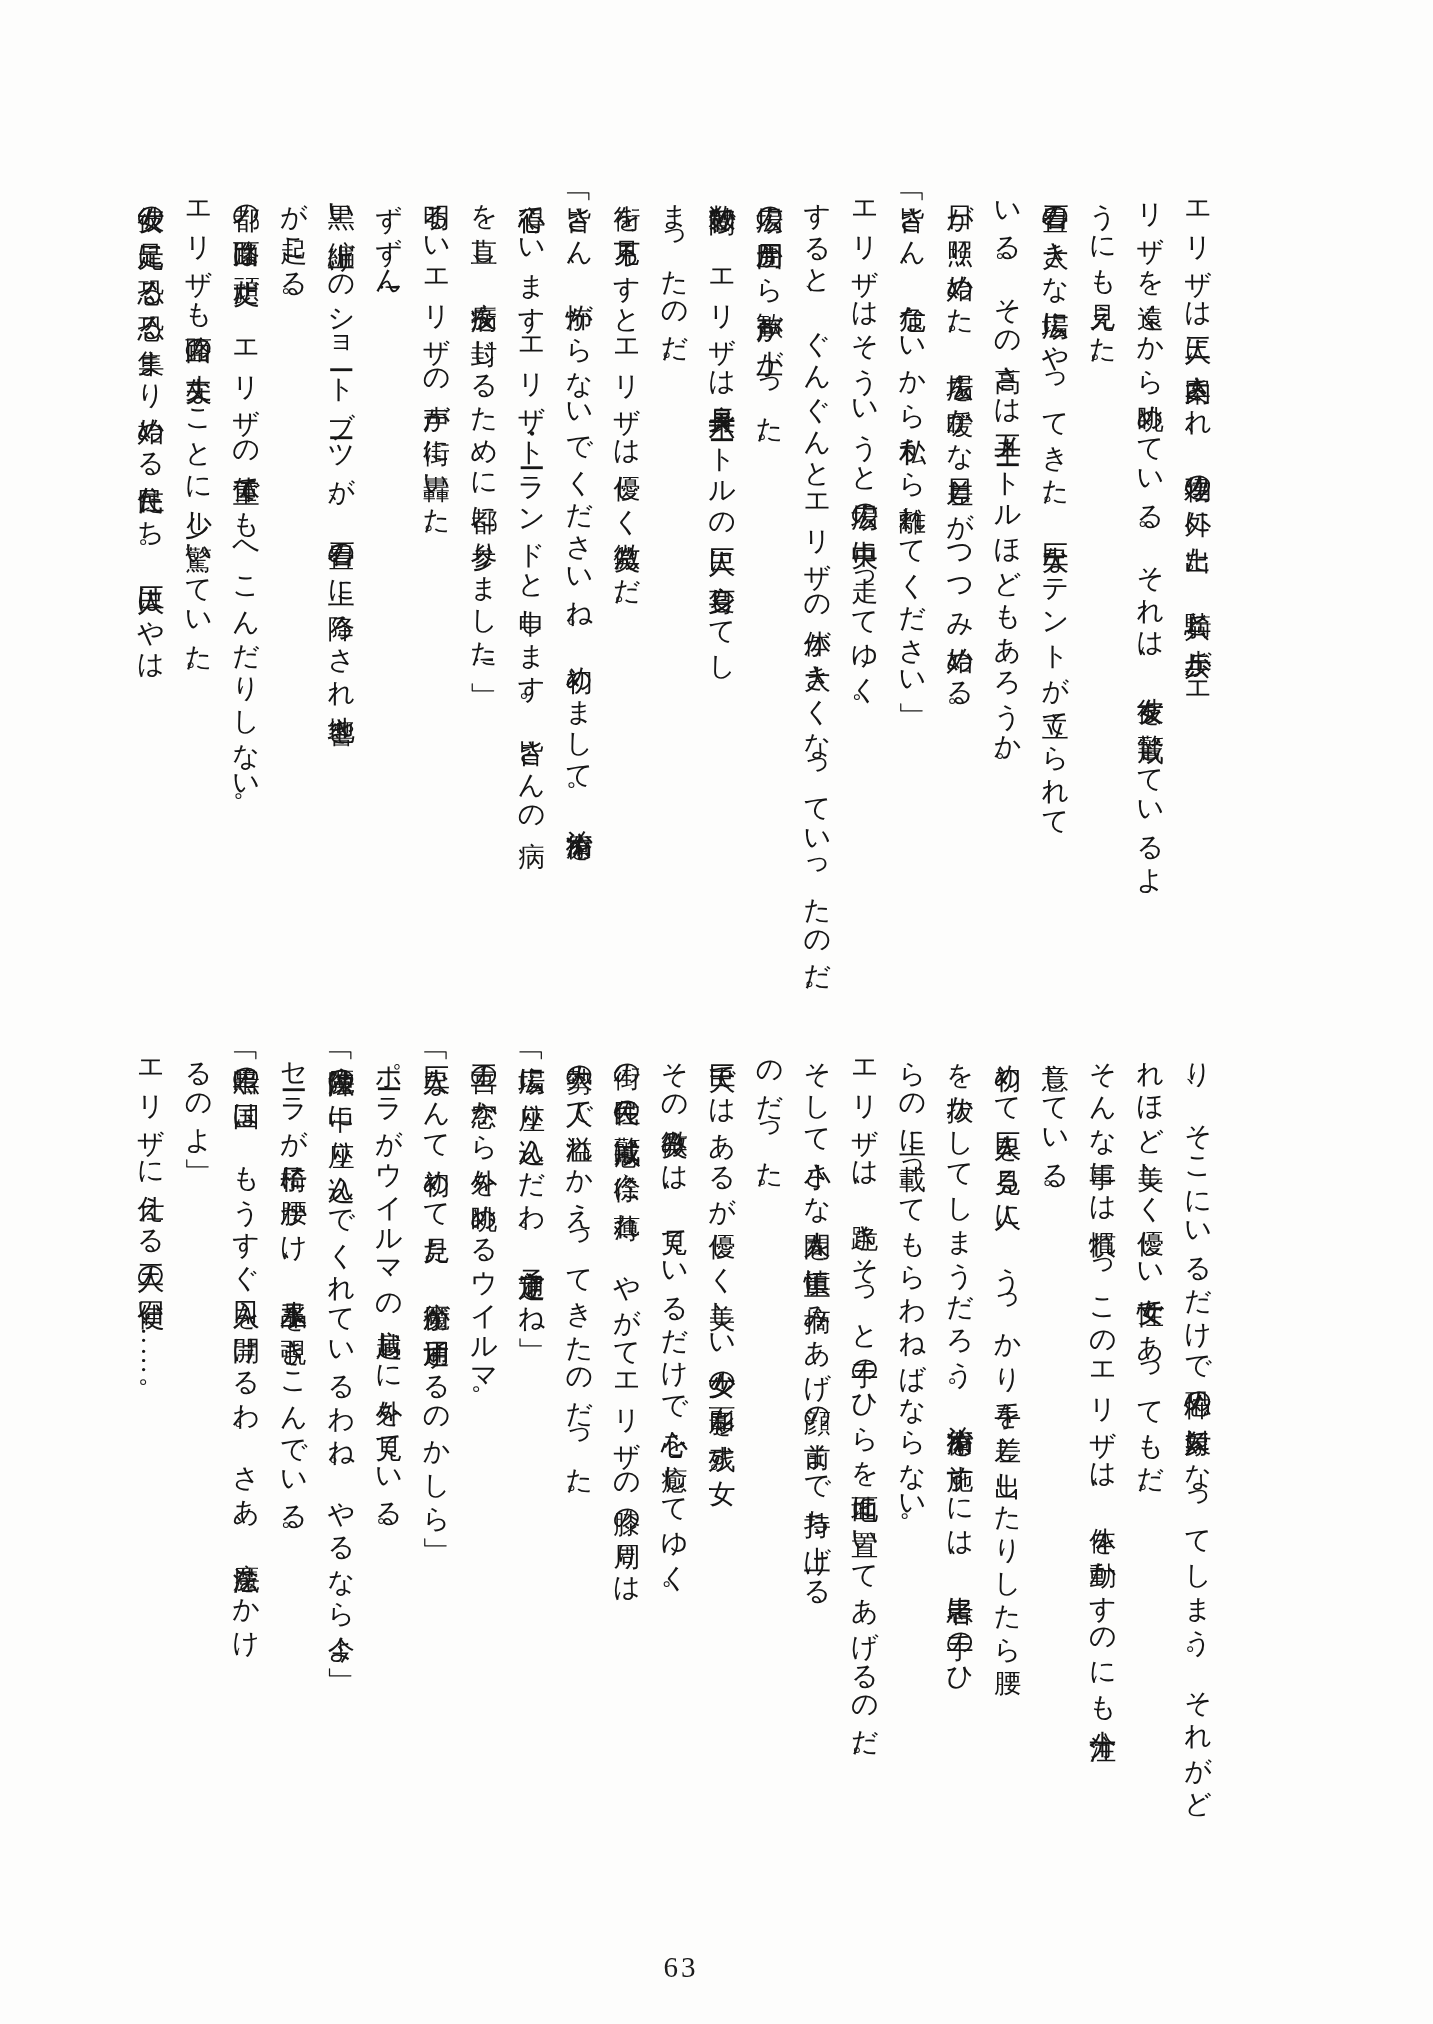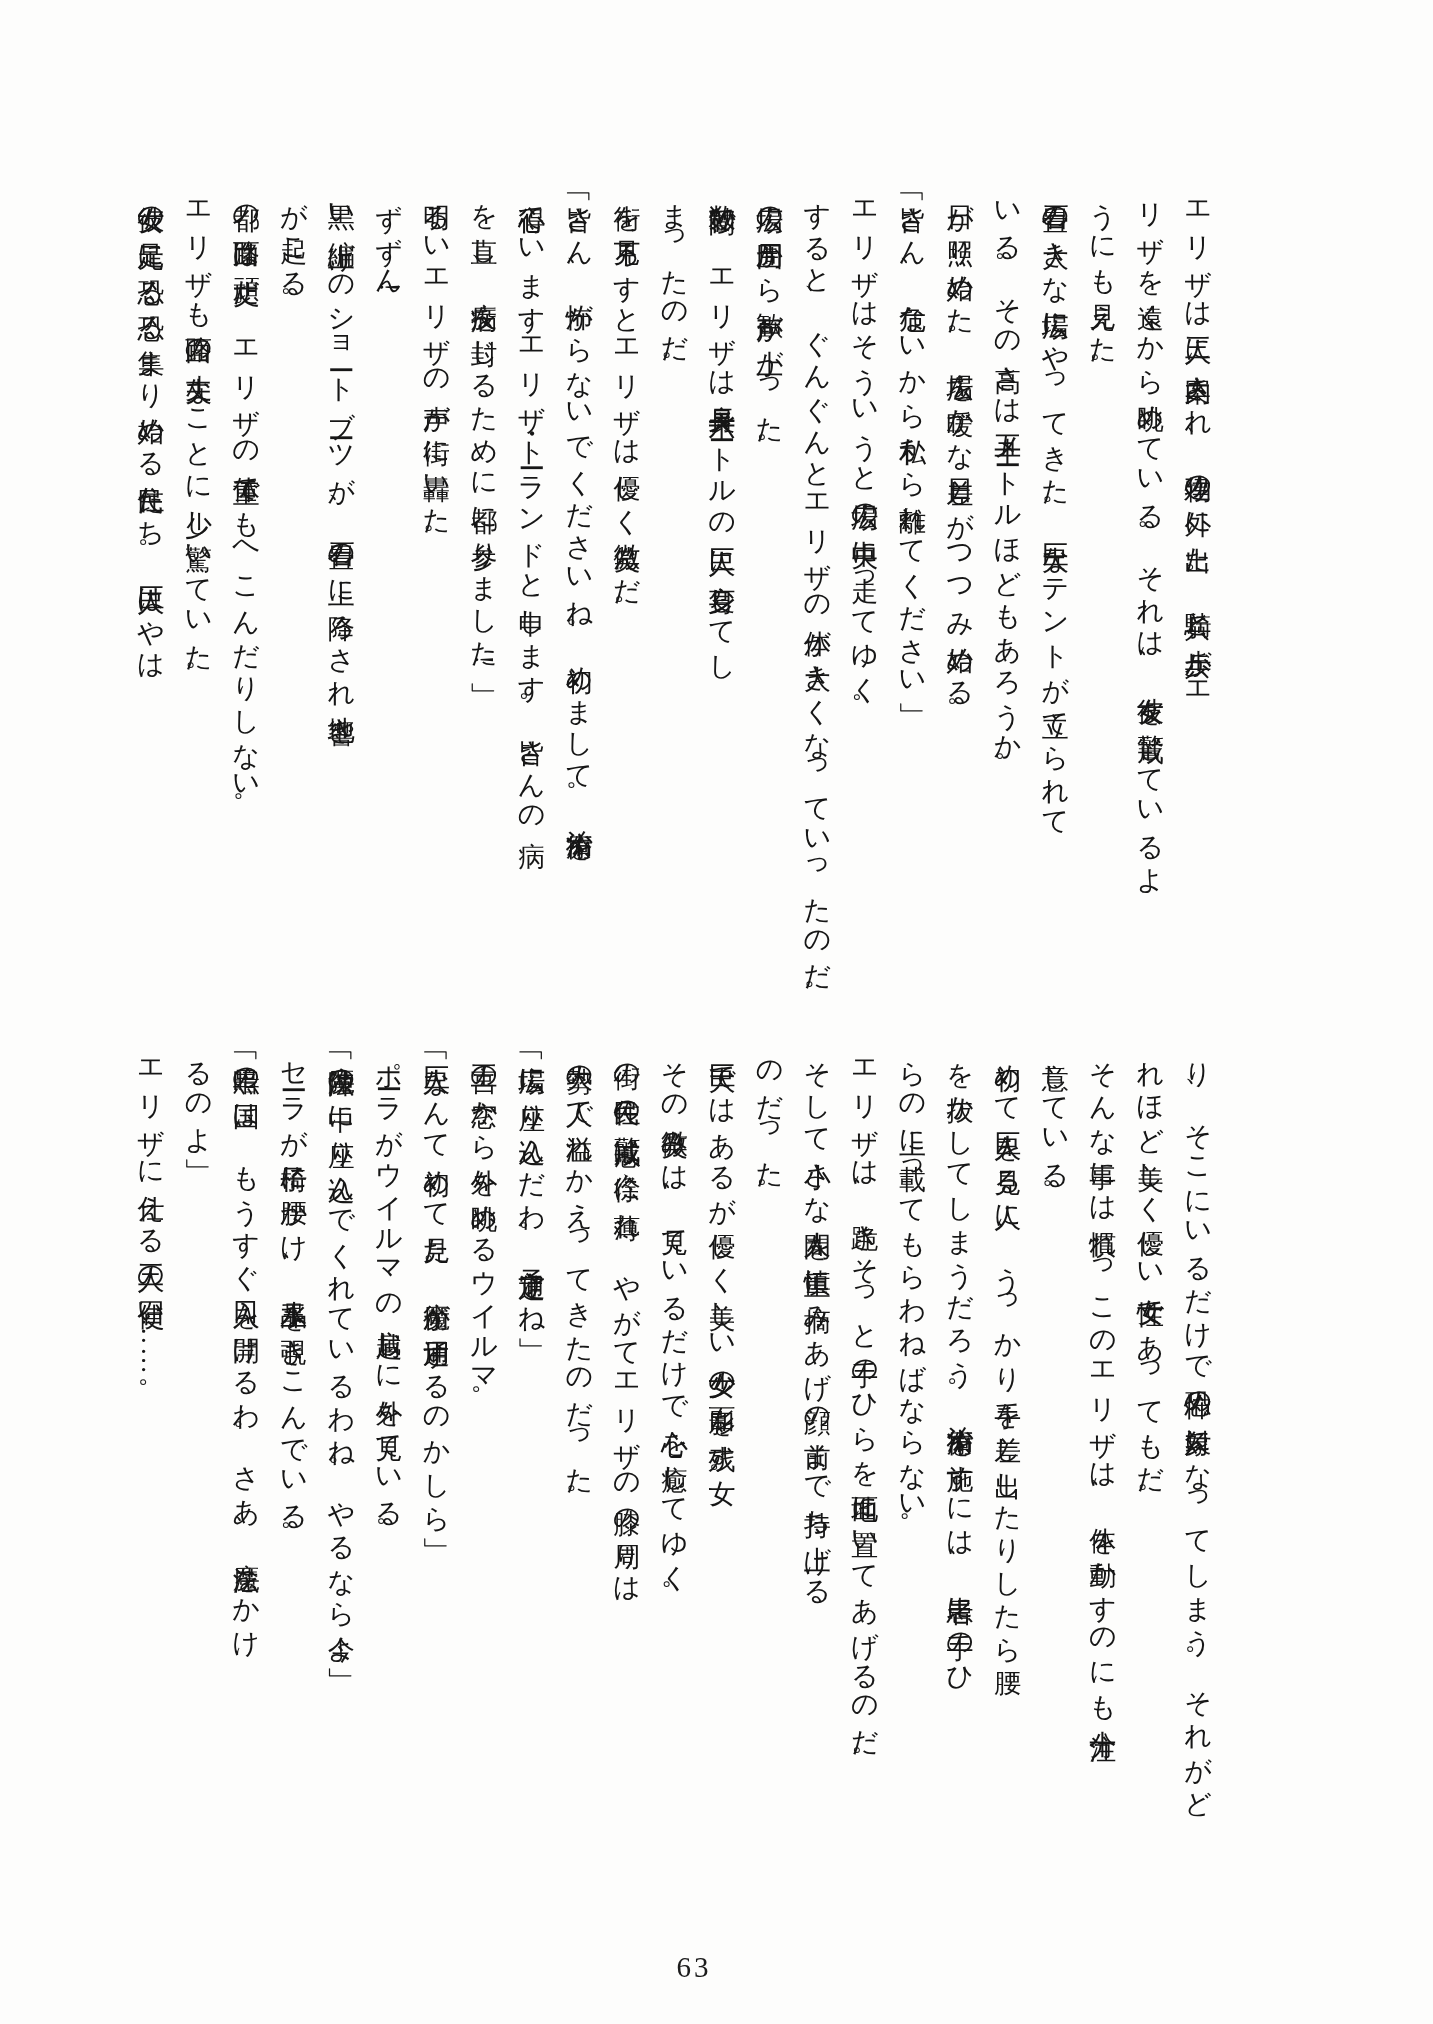--- a/index.html
+++ b/index.html
@@ -39,21 +39,20 @@
     height: 815px;
   }
   .page-number {
     position: absolute;
     top: 1951px;
     left: 681px;
     transform: translateX(-50%);
     font-size: 29px;
     letter-spacing: 3px;
     color: #1c1c1c;
-    margin-left: 13px;
   }
 </style>
 </head>
 <body>
 
 <div class="page">
 
   <div class="vtext-block block-upper">
       <div class="line">エリザは三人に案内され、建物の外に出た。騎兵と歩兵がエ</div>
       <div class="line">リザを遠くから眺めている。それは、彼女を警戒しているよ</div>

